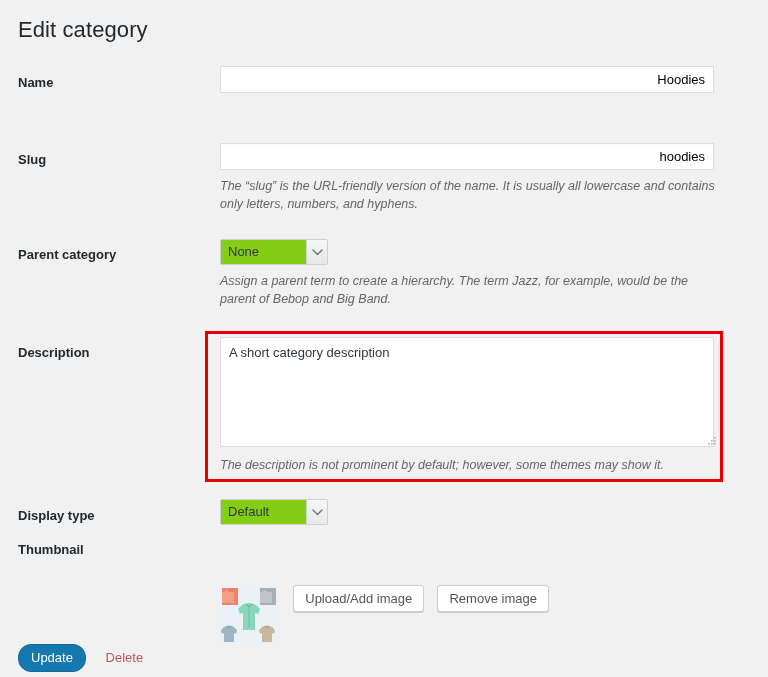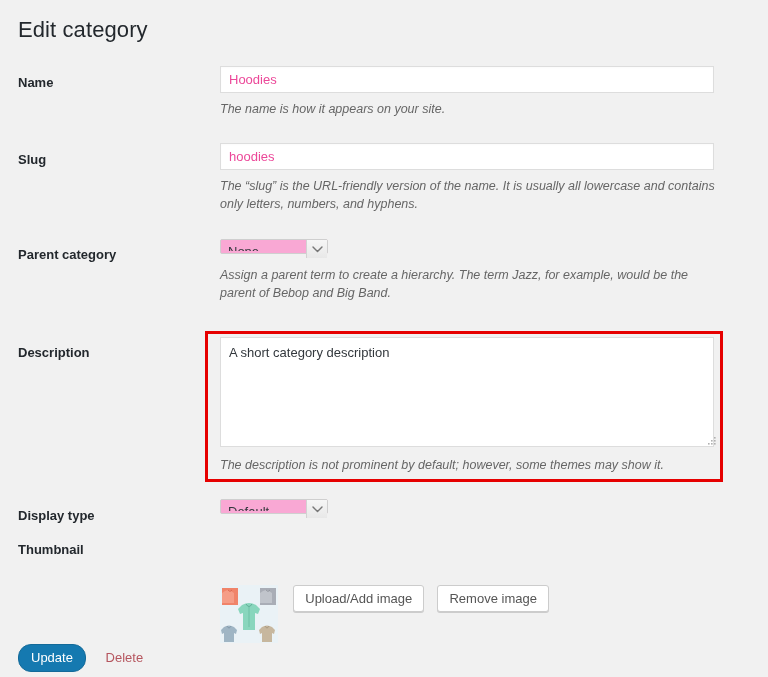--- a/index.html
+++ b/index.html
@@ -58,45 +58,46 @@
   .text-input {
     display: block;
     box-sizing: border-box;
     width: 494px;
     height: 27px;
     padding: 3px 8px;
     border: 1px solid #ddd;
     background: #fff;
     font-family: "Liberation Sans", sans-serif;
     font-size: 13px;
-    color: #ec4899;
+    color: #000000;
     border-radius: 0;
     outline: none;
     box-shadow: 0 1px 2px rgba(0,0,0,0.02) inset;
+    text-align: right;
   }
 
   .help-text {
     display: block;
     margin-top: 7px;
     font-size: 12.5px;
     font-style: italic;
     line-height: 18px;
     color: #666;
     max-width: 505px;
   }
 
   .wp-select {
     box-sizing: border-box;
-    height: 15px;
+    height: 26px;
     width: 108px;
     padding: 2px 22px 2px 7px;
     font-family: "Liberation Sans", sans-serif;
     font-size: 13px;
     color: #32373c;
-    background: #f9a8d4;
+    background: #84cc16;
     border: 1px solid #cfcfcf;
     border-radius: 2px;
     -webkit-appearance: none;
     appearance: none;
     position: relative;
     line-height: 20px;
   }
 
   .select-wrap {
     position: relative;
@@ -219,21 +220,20 @@
 <body>
 
 <div class="page">
 
   <div class="page-title">Edit category</div>
 
   <div class="row">
     <div class="row-label" style="top:74px;">Name</div>
     <div class="row-field" style="top:66px;">
       <input class="text-input" type="text" value="Hoodies" style="">
-      <span class="help-text">The name is how it appears on your site.</span>
     </div>
   </div>
 
   <div class="row">
     <div class="row-label" style="top:151px;">Slug</div>
     <div class="row-field" style="top:143px;">
       <input class="text-input" type="text" value="hoodies" style="">
       <span class="help-text">The “slug” is the URL-friendly version of the name. It is usually all lowercase and contains only letters, numbers, and hyphens.</span>
     </div>
   </div>

